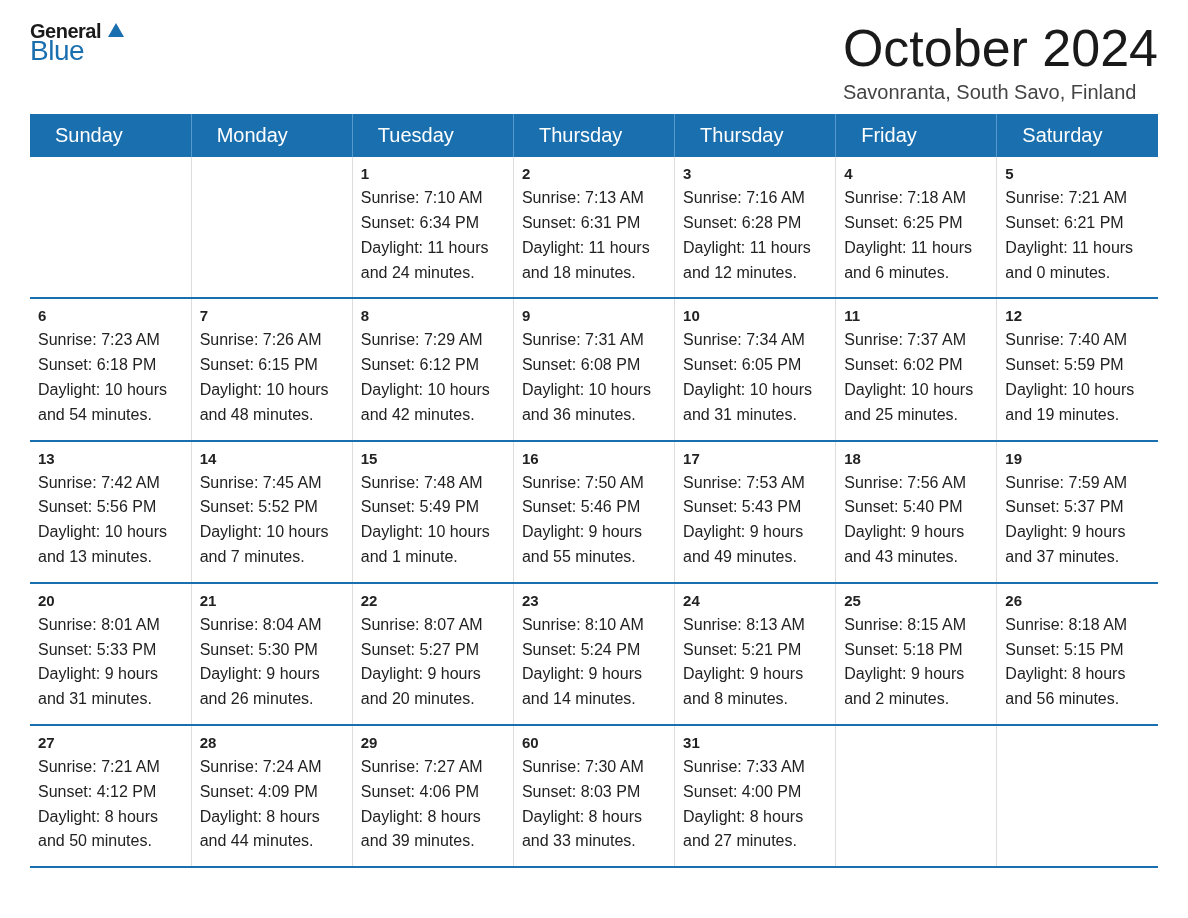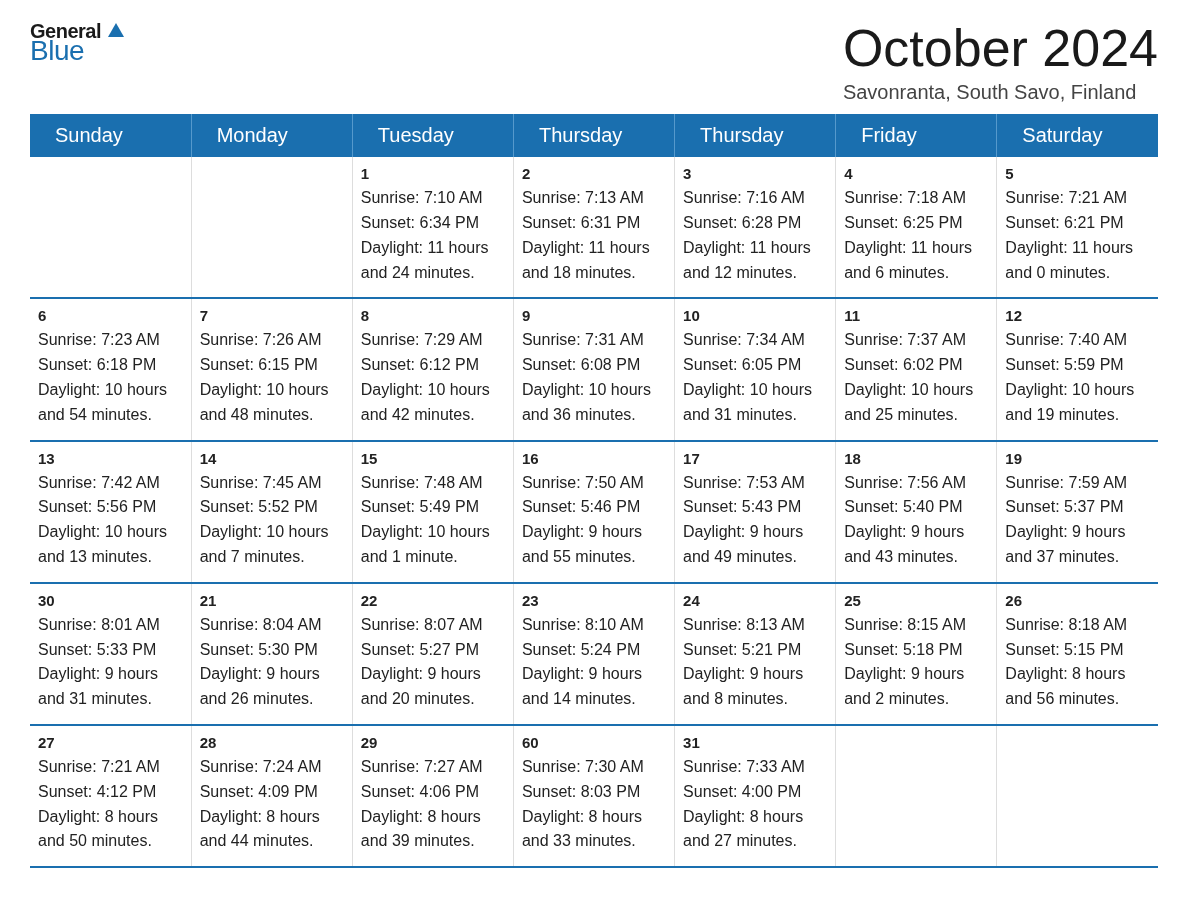--- a/index.html
+++ b/index.html
@@ -259,21 +259,21 @@
         <td>
           <span class="day-num">19</span>
           <div class="day-info">Sunrise: 7:59 AM
 Sunset: 5:37 PM
 Daylight: 9 hours
 and 37 minutes.</div>
         </td>
       </tr>
       <tr>
         <td>
-          <span class="day-num">30</span>
+          <span class="day-num">20</span>
           <div class="day-info">Sunrise: 8:01 AM
 Sunset: 5:33 PM
 Daylight: 9 hours
 and 31 minutes.</div>
         </td>
         <td>
           <span class="day-num">21</span>
           <div class="day-info">Sunrise: 8:04 AM
 Sunset: 5:30 PM
 Daylight: 9 hours

